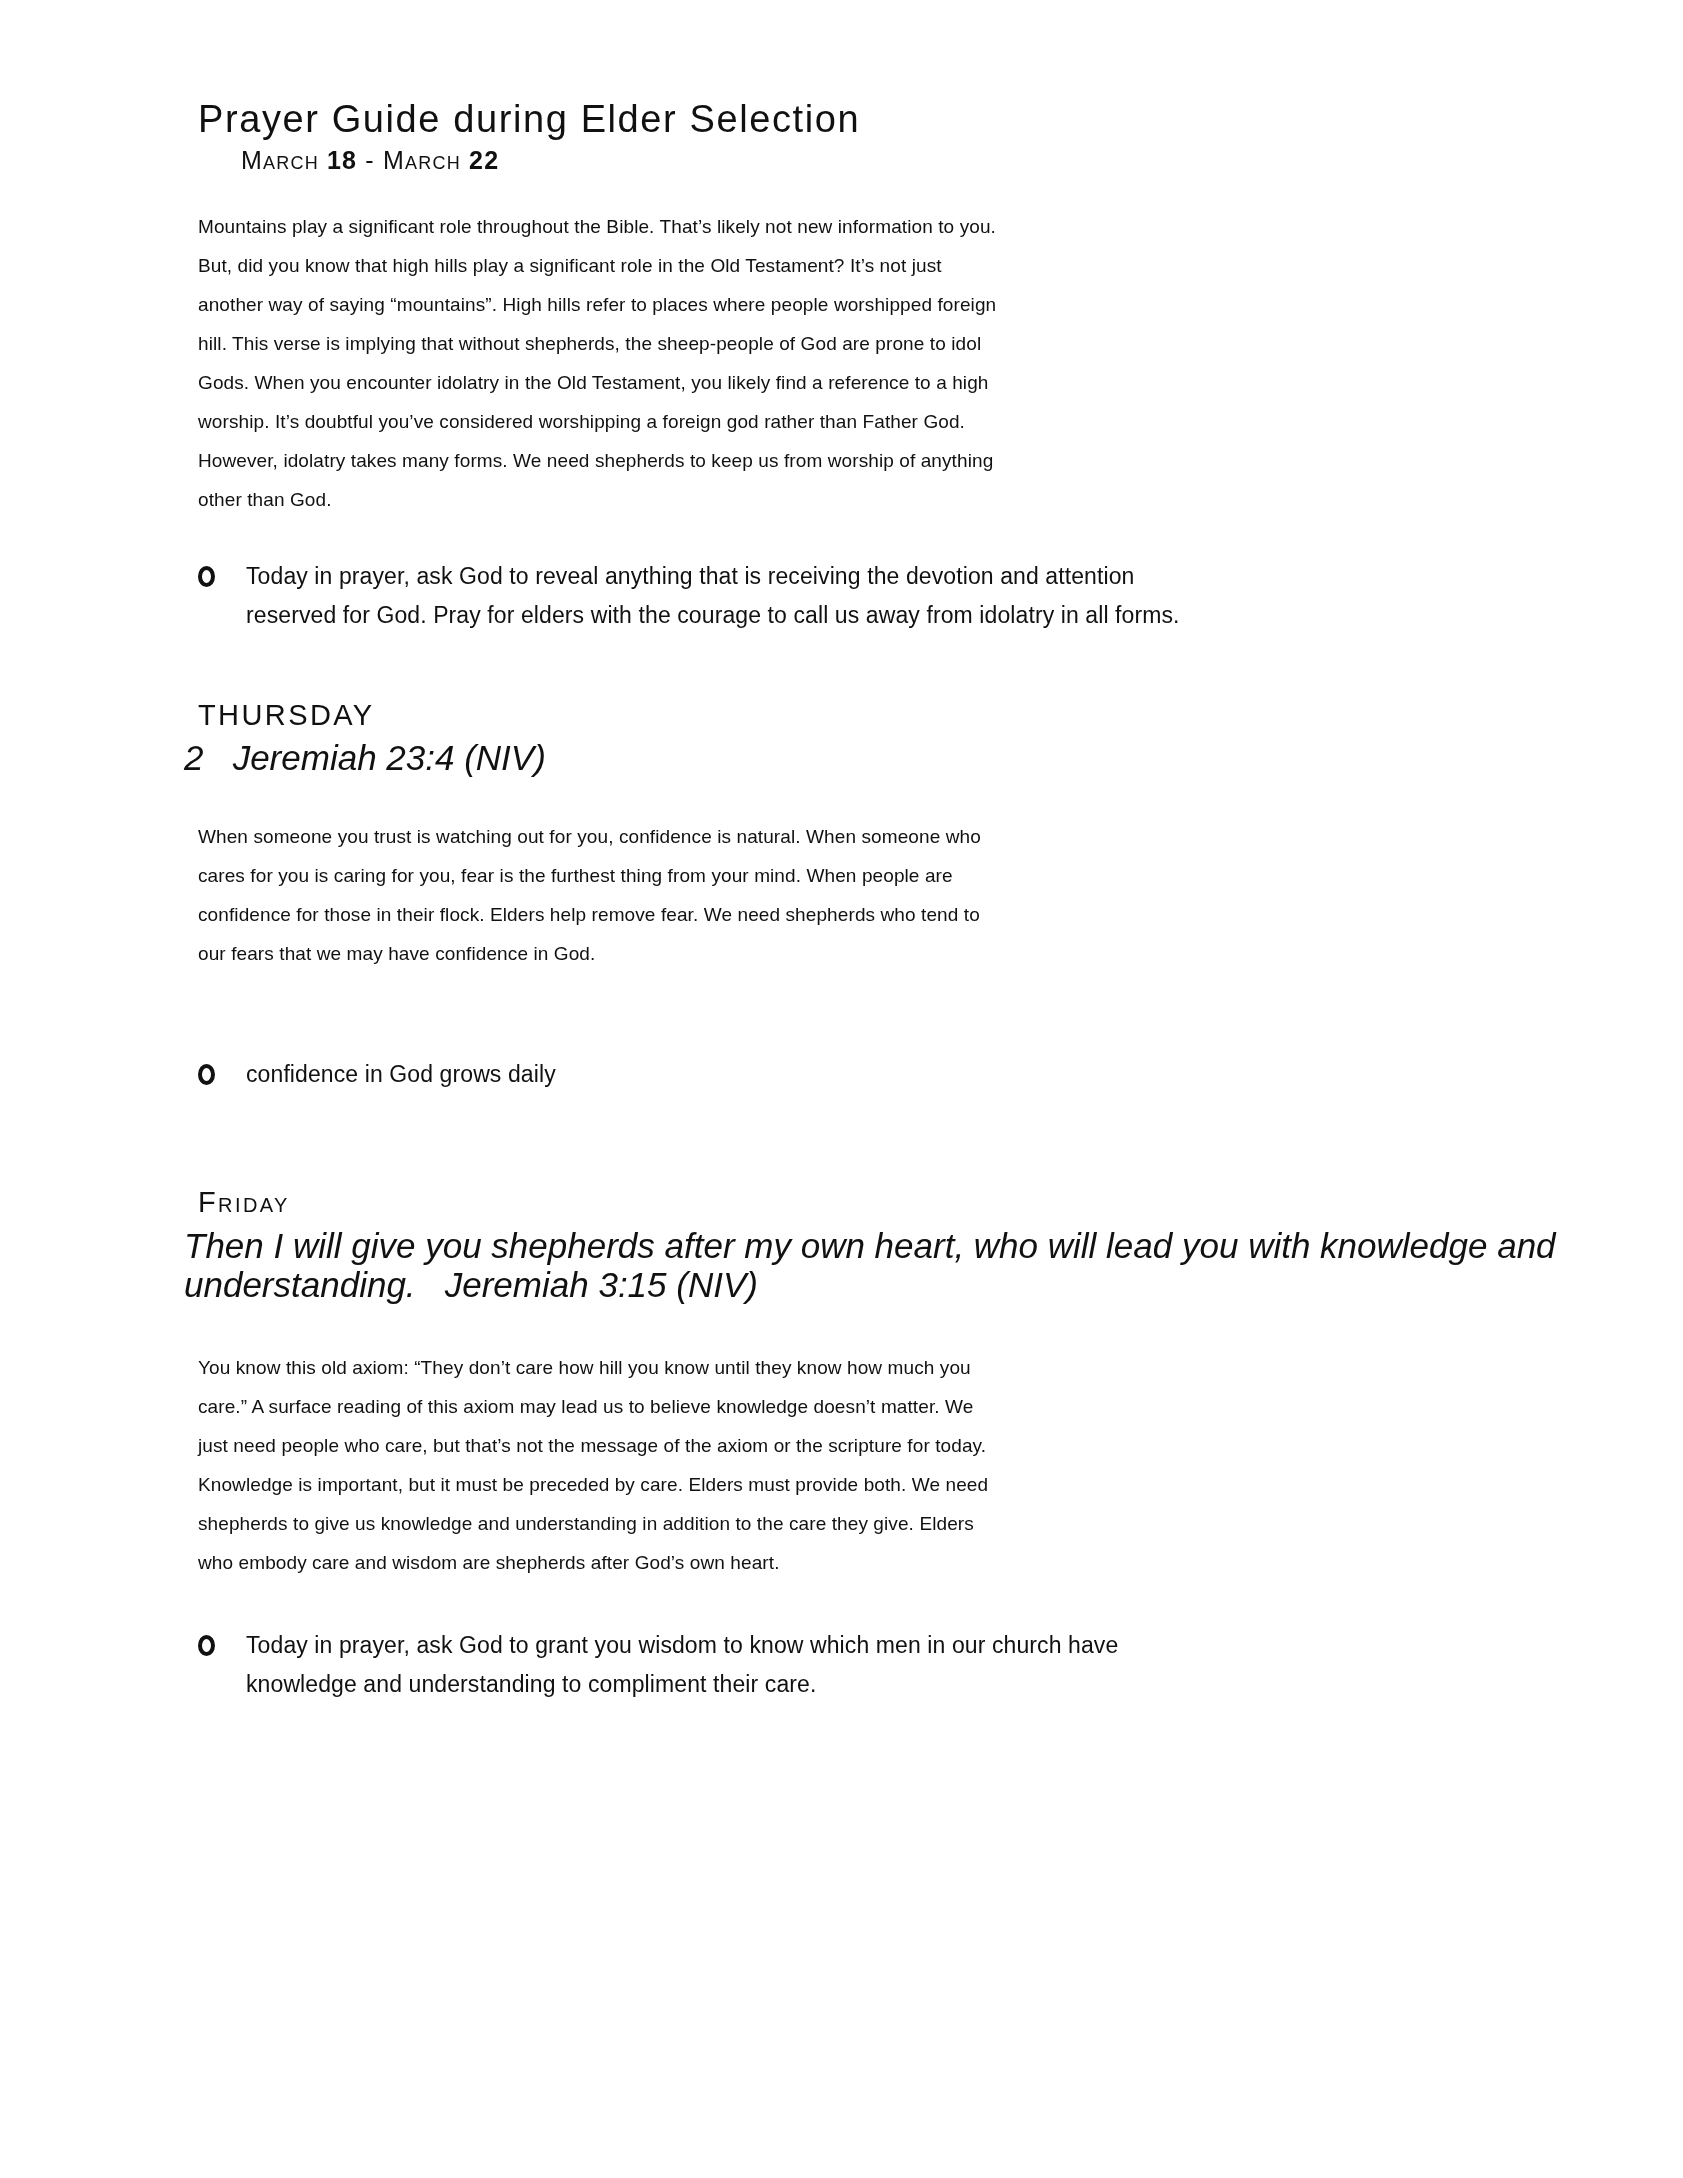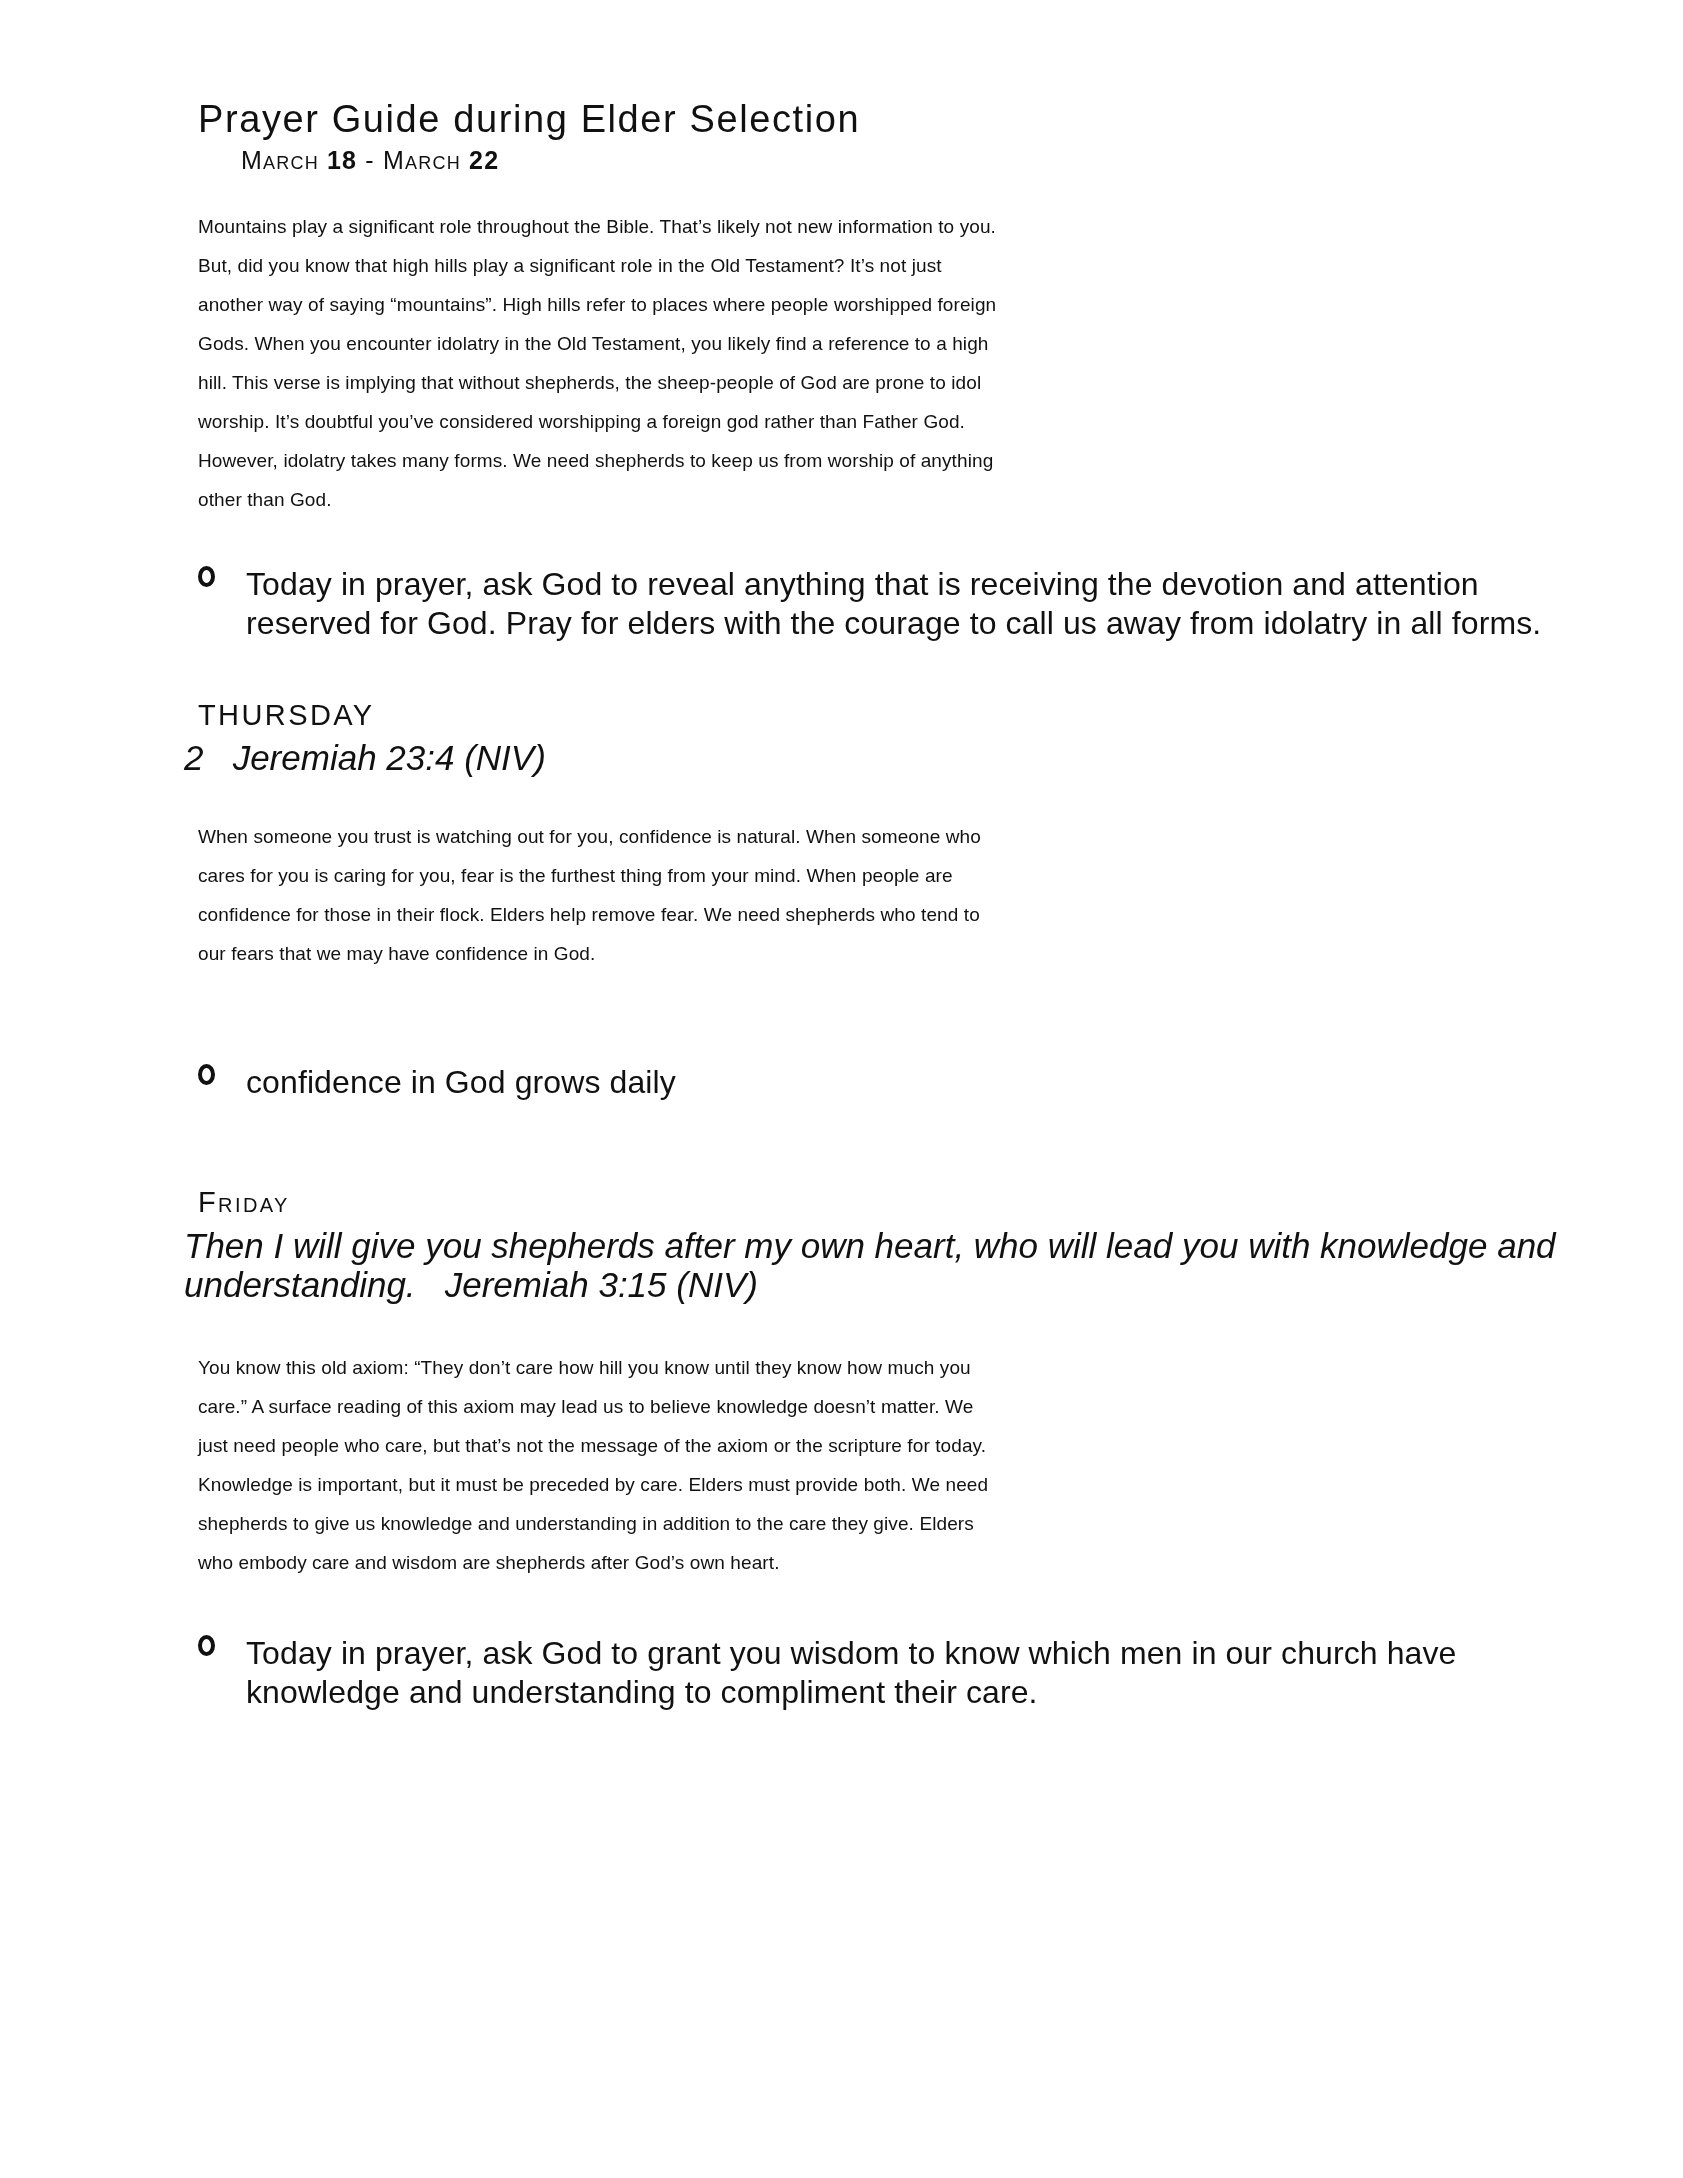--- a/index.html
+++ b/index.html
@@ -23,22 +23,22 @@
   .heading.smallcaps { font-variant: small-caps; }
   .ref { left: 184px; font-size: 35px; line-height: 39px; font-style: italic; }
   .ref .line { display: block; white-space: nowrap; height: 39px; }
   .bullet-item { left: 198px; width: 1307px; }
   .bullet-icon {
     position: absolute; left: 0px; top: 9px;
     width: 17px; height: 21px; border: 4.5px solid #111; border-radius: 50%;
     box-sizing: border-box;
   }
   .bullet-text {
-    position: absolute; left: 48px; top: 8px;
-    font-size: 32px; line-height: 39px; letter-spacing: 0.1px;
+    position: absolute; left: 48px; top: 0;
+    font-size: 23px; line-height: 39px; letter-spacing: 0.1px;
   }
   .bullet-text .line { display: block; white-space: nowrap; height: 39px; }
 </style>
 </head>
 <body>
 
 <div class="page">
 
   <div class="abs title">Prayer Guide during Elder Selection</div>
   <div class="abs subtitle">
@@ -46,22 +46,22 @@
     <b>18</b>
     <span>-</span>
     <span class="sc">March</span>
     <b>22</b>
   </div>
 
   <div class="abs para" style="top:207px;">
     <span class="line">Mountains play a significant role throughout the Bible. That’s likely not new information to you.</span>
     <span class="line">But, did you know that high hills play a significant role in the Old Testament? It’s not just</span>
     <span class="line">another way of saying “mountains”. High hills refer to places where people worshipped foreign</span>
+    <span class="line">hill. This verse is implying that without shepherds, the sheep-people of God are prone to idol</span>
     <span class="line">Gods. When you encounter idolatry in the Old Testament, you likely find a reference to a high</span>
-    <span class="line">hill. This verse is implying that without shepherds, the sheep-people of God are prone to idol</span>
     <span class="line">worship. It’s doubtful you’ve considered worshipping a foreign god rather than Father God.</span>
     <span class="line">However, idolatry takes many forms. We need shepherds to keep us from worship of anything</span>
     <span class="line">other than God.</span>
   </div>
 
   <div class="abs bullet-item" style="top:557px;">
     <span class="bullet-icon"></span>
     <div class="bullet-text">
       <span class="line">Today in prayer,  ask God to reveal anything that is receiving the devotion and attention</span>
       <span class="line">reserved for God. Pray for elders with the courage to call us away from idolatry in all forms.</span>

